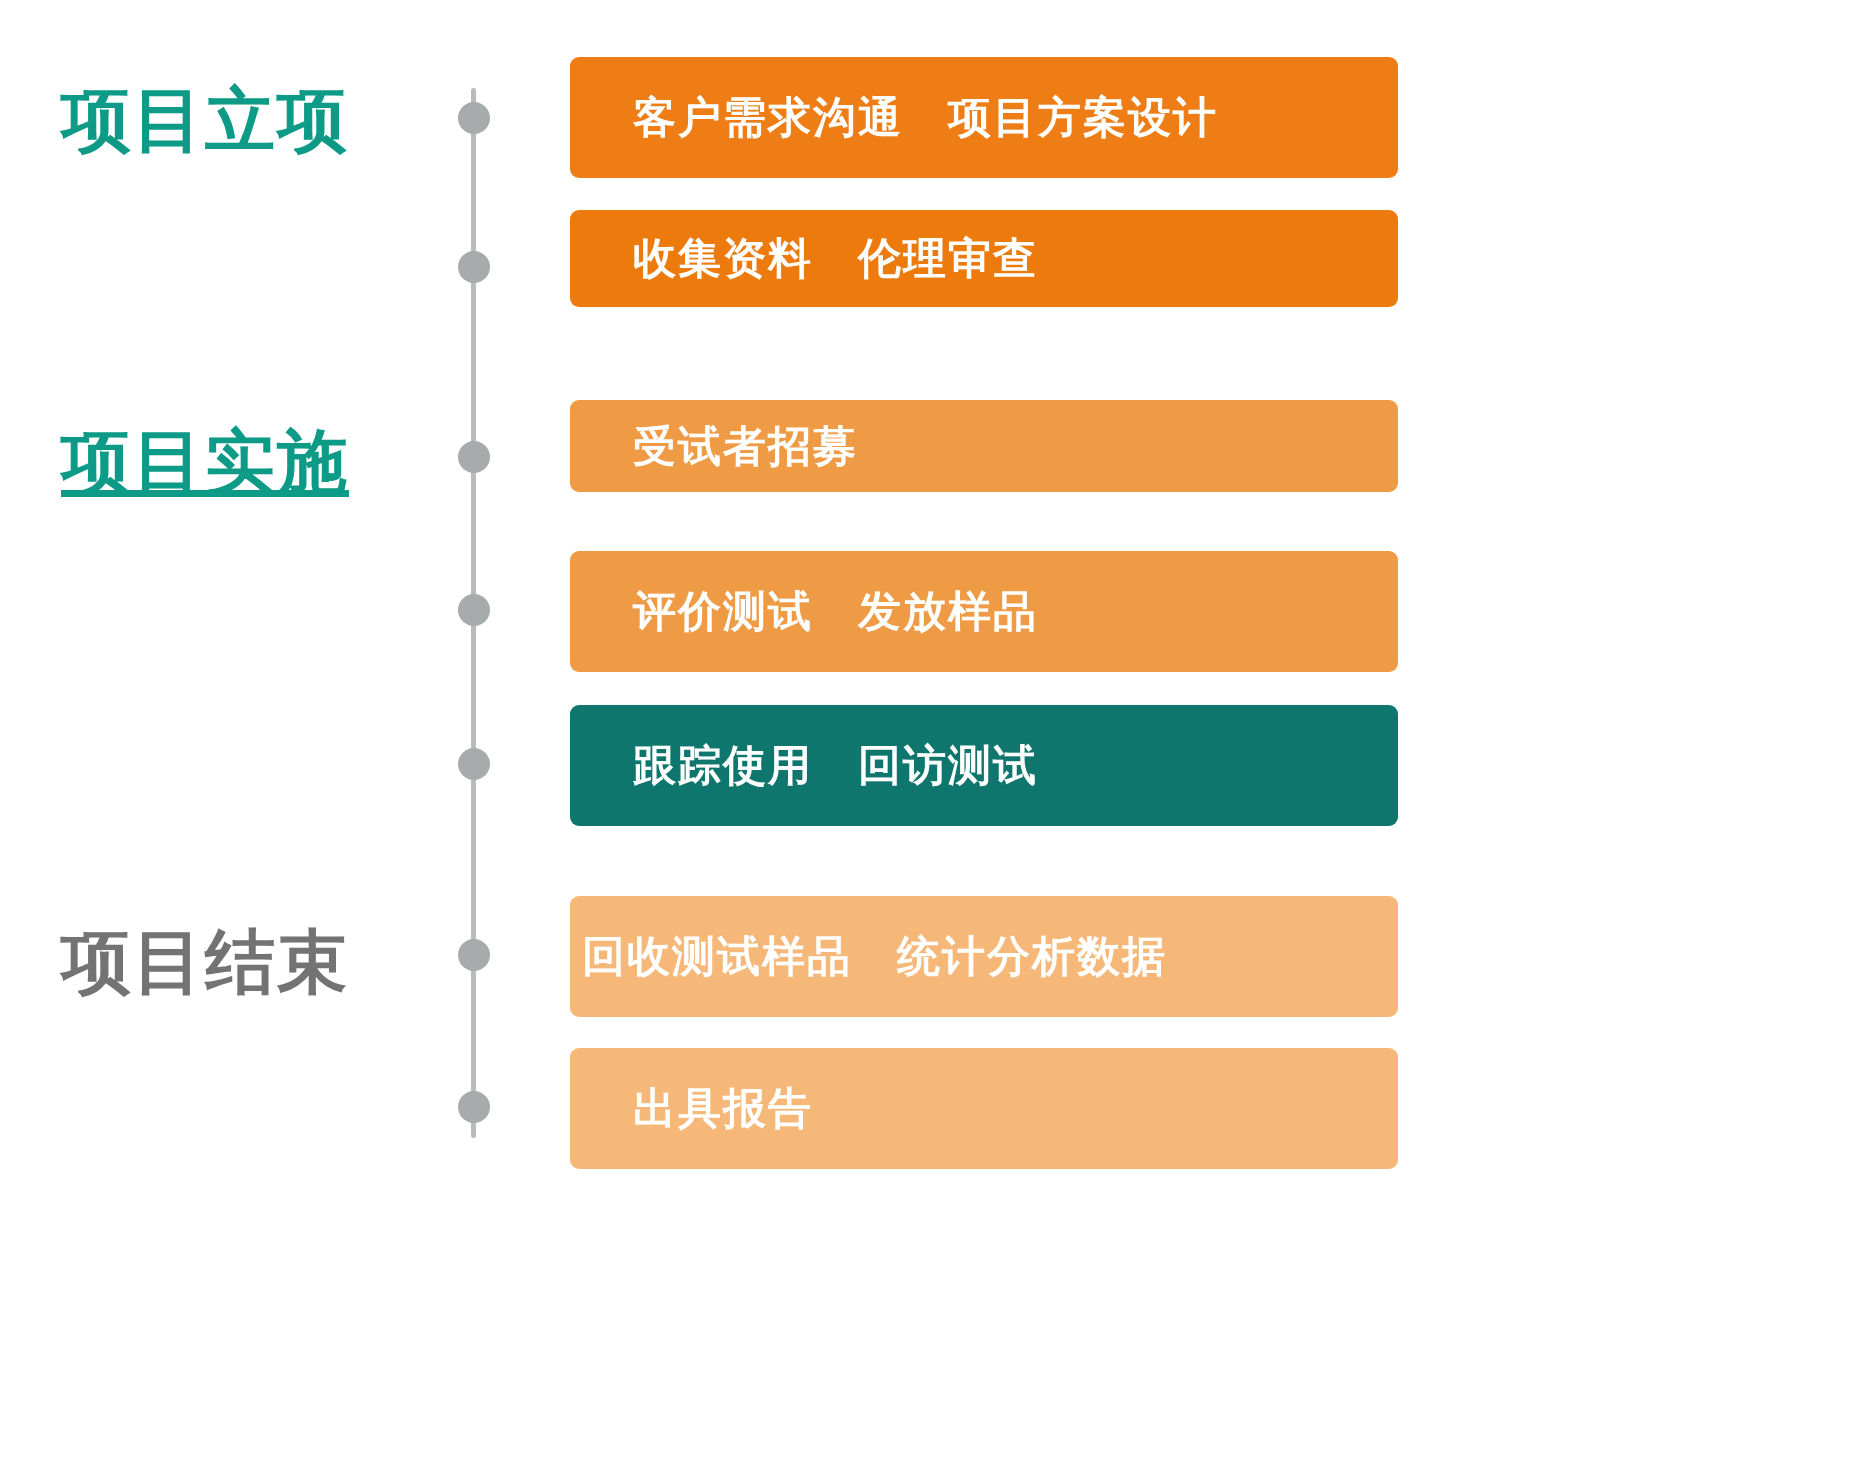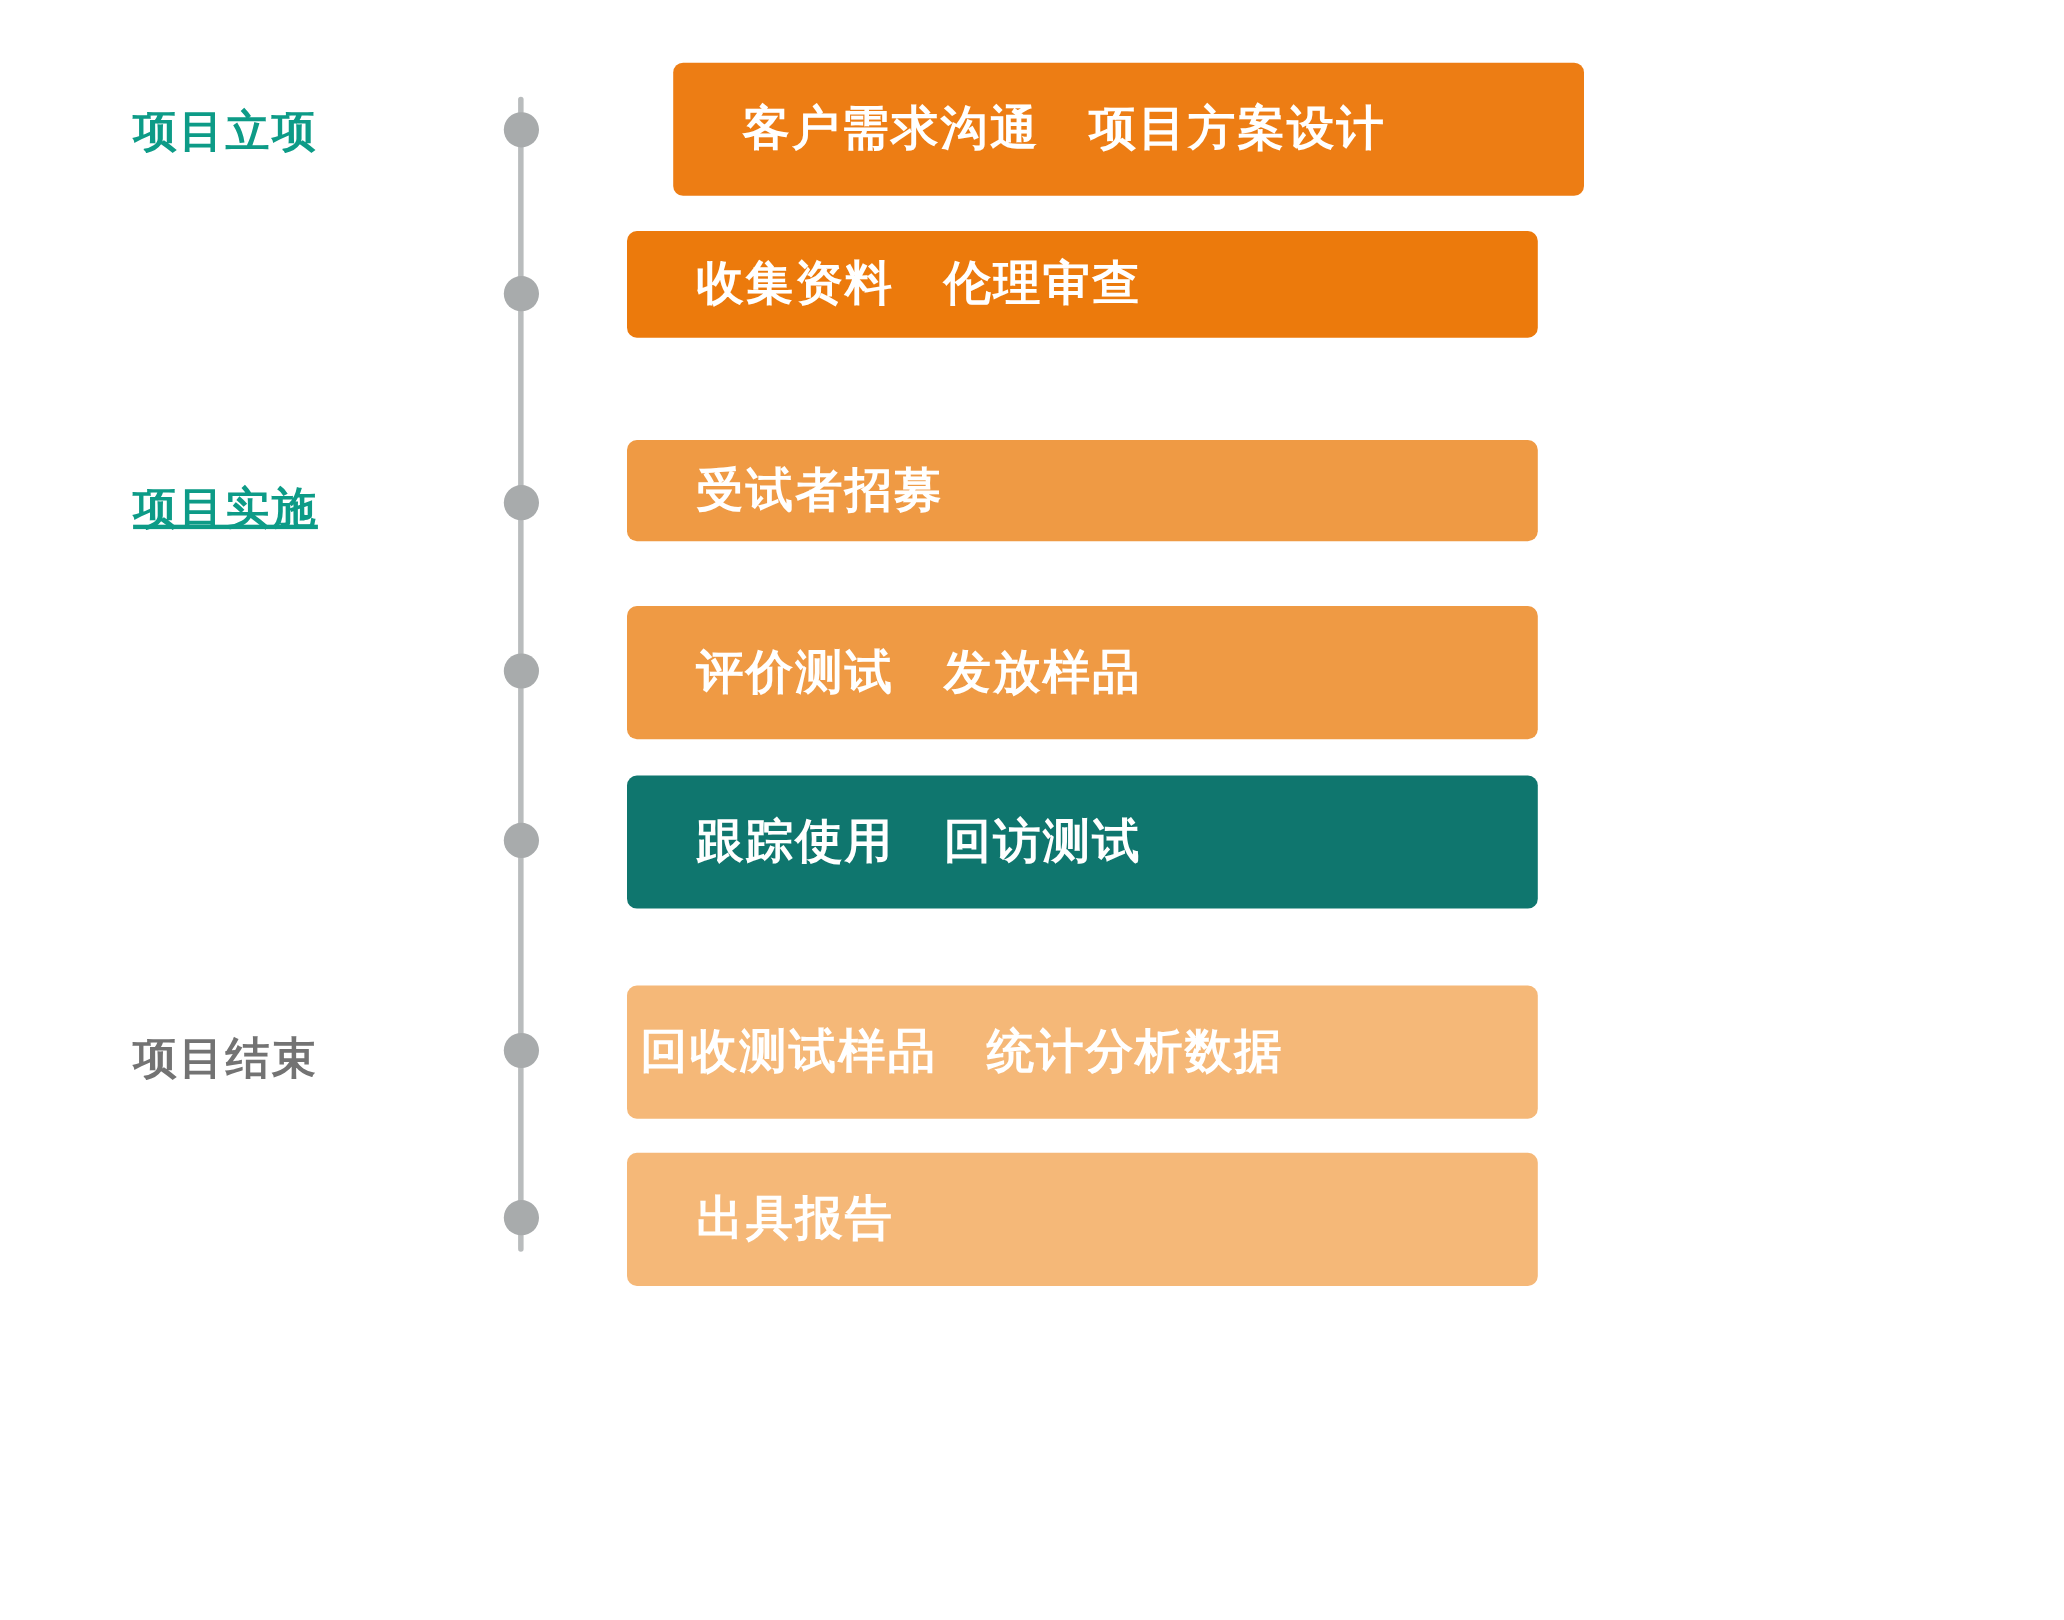--- a/index.html
+++ b/index.html
@@ -42,21 +42,21 @@
     transform: translateY(-50%);
   }
 
   
   .stage-label {
     position: absolute;
     left: 0;
     width: 410px;
     text-align: center;
     color: #0d9b87;
-    font-size: 40px;
+    font-size: 70px;
     font-weight: bold;
     letter-spacing: 2px;
     line-height: 1;
     transform: translateY(-50%);
     white-space: nowrap;
   }
 
   
   .step-bar {
     position: absolute;
@@ -93,21 +93,21 @@
       <div class="timeline-dot" style="top: 764px; background: rgb(168, 171, 172);"></div>
       <div class="timeline-dot" style="top: 955px; background: rgb(168, 171, 172);"></div>
       <div class="timeline-dot" style="top: 1107px; background: rgb(168, 171, 172);"></div>
     </div>
   <div id="stages">
       <div class="stage-label" style="top: 120px; color: rgb(13, 155, 135);">项目立项</div>
       <div class="stage-label" style="top: 462px; color: rgb(13, 155, 135); text-decoration: underline;">项目实施</div>
       <div class="stage-label" style="top: 962px; color: #737373;">项目结束</div>
     </div>
   <div id="steps">
-      <div class="step-bar" style="top: 57px; height: 121px; background: rgb(237, 125, 20); margin-left: 42px;">
+      <div class="step-bar" style="top: 57px; height: 121px; background: rgb(237, 125, 20);">
         <span class="step-bar-text">客户需求沟通　项目方案设计</span>
       </div>
       <div class="step-bar" style="top: 210px; height: 97px; background: rgb(236, 122, 12);">
         <span class="step-bar-text">收集资料　伦理审查</span>
       </div>
       <div class="step-bar" style="top: 400px; height: 92px; background: rgb(239, 154, 68);">
         <span class="step-bar-text">受试者招募</span>
       </div>
       <div class="step-bar" style="top: 551px; height: 121px; background: rgb(239, 154, 68);">
         <span class="step-bar-text">评价测试　发放样品</span>

